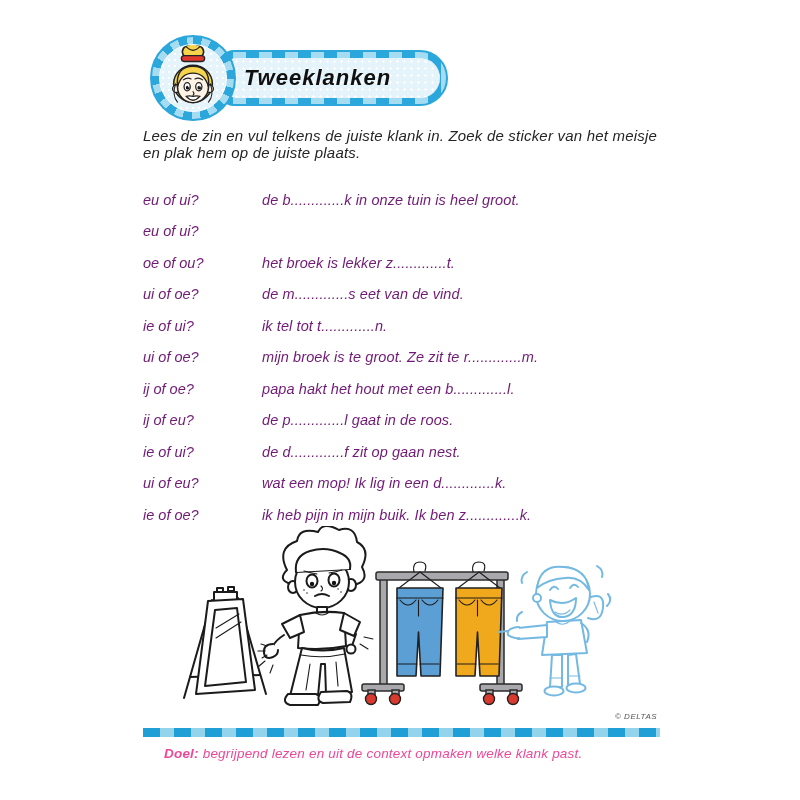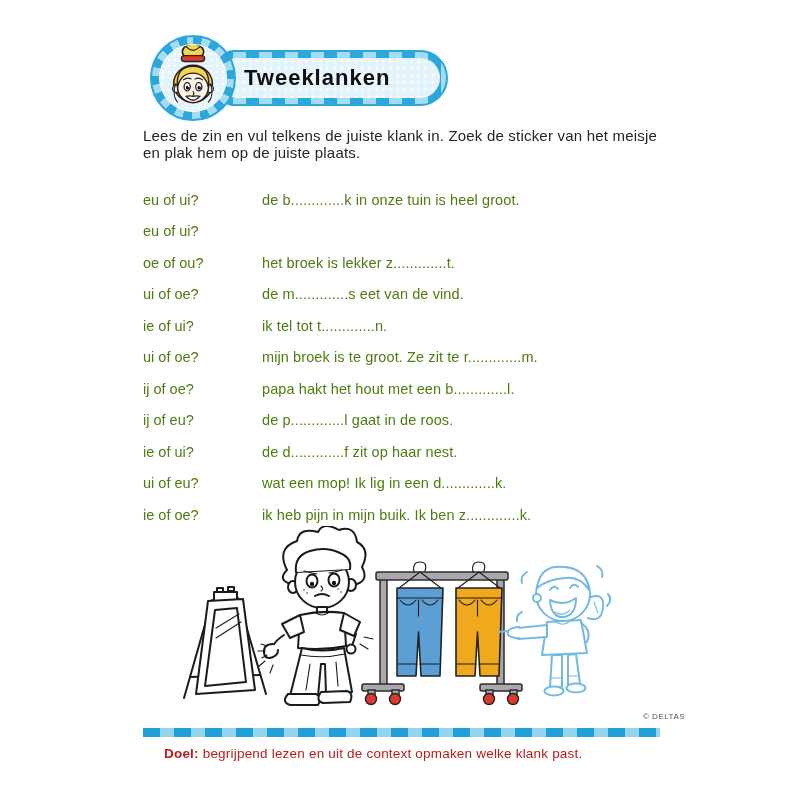--- a/index.html
+++ b/index.html
@@ -1,19 +1,19 @@
 <!DOCTYPE html>
 <html style="--stripe-dark: #2BA7DC; --stripe-light: #A6DCF2; --banner-fill: #E5F3FB; --bar-dark: #1F9FD6; --bar-light: #93D4EC; --jeans-blue: #5C9FD4; --pants-yellow: #F0A81C; --wheel-red: #D93A2E; --rack-gray: #A9A9AD; --sticker-blue: #74B9E2; --hair-yellow: #F6D44C; --hairband-red: #E03A2F;"><head>
 <meta charset="utf-8">
 <style>
   * { margin:0; padding:0; box-sizing:border-box; }
   html,body { background:#ffffff; }
   .page {
     position:relative; width:800px; height:784px; background:#ffffff;
-    font-family:"Liberation Sans", sans-serif; color:#1b1b1b; overflow:hidden;
+    font-family:"Liberation Sans", sans-serif; color:#1b1b1b; overflow:hidden;font-style:italic;
   }
 
   
   .banner {
     position:absolute; left:218px; top:50px; width:230px; height:56px;
     border-radius:16px 28px 28px 16px;
     background: repeating-linear-gradient(90deg, var(--stripe-dark) 0 13px, var(--stripe-light) 13px 26px);
     border:2px solid var(--stripe-dark);
     padding:6px;
   }
@@ -42,41 +42,41 @@
   }
 
   
   .instructions {
     position:absolute; left:143px; top:127px; width:520px;
     font-size:15px; line-height:17px; color:#252525; letter-spacing:0.2px;
   }
 
   
   .exercise-list { position:absolute; left:143px; top:184px; width:520px; }
-  .exercise-row { display:flex; align-items:center; height:31.5px; font-size:14.5px; color:#4d7c0f; }
+  .exercise-row { display:flex; align-items:center; height:31.5px; font-size:14.5px; color:#701a75; }
   .exercise-choice { width:119px; flex-shrink:0; }
   .exercise-sentence { flex:1; letter-spacing:0.1px; }
 
   
   .illustration { position:absolute; left:170px; top:526px; width:445px; height:182px; }
   .ln   { fill:#ffffff; stroke:#1b1b1b; stroke-width:2; stroke-linejoin:round; stroke-linecap:round; }
   .lna  { fill:none;    stroke:#1b1b1b; stroke-width:2; stroke-linejoin:round; stroke-linecap:round; }
   .thin { fill:none;    stroke:#1b1b1b; stroke-width:1.1; stroke-linecap:round; }
   .gray { fill:var(--rack-gray); stroke:#2b2b2b; stroke-width:1.5; }
   .blue-st  { stroke:var(--sticker-blue); stroke-width:2; stroke-linejoin:round; stroke-linecap:round; fill:#ffffff; }
   .blue-ln  { stroke:var(--sticker-blue); stroke-width:2; stroke-linecap:round; fill:none; }
   .blue-th  { stroke:var(--sticker-blue); stroke-width:1.1; stroke-linecap:round; fill:none; }
 
   
-  .copyright { position:absolute; left:615px; top:712px; font-size:8px; color:#555; letter-spacing:0.5px;margin-left:28px; }
+  .copyright { position:absolute; left:615px; top:712px; font-size:8px; color:#555; letter-spacing:0.5px; }
   .stripe-bar {
     position:absolute; left:143px; top:728px; width:517px; height:9px;
     background: repeating-linear-gradient(90deg, var(--bar-dark) 0 17px, var(--bar-light) 17px 31px);
   }
-  .goal { position:absolute; left:143px; top:746px; font-size:13.5px; color:#b91c1c; letter-spacing:0.2px;padding-left:21px; }
+  .goal { position:absolute; left:143px; top:746px; font-size:13.5px; color:#ec4899; letter-spacing:0.2px;padding-left:21px; }
   .goal b { font-weight:bold; }
 </style>
 </head>
 <body>
 
 <div class="page">
 
   <div class="banner">
     <div class="banner-inner">
       <span class="page-title">Tweeklanken</span>
@@ -138,21 +138,21 @@
     <div class="exercise-row">
       <span class="exercise-choice">ij of oe?</span>
       <span class="exercise-sentence">papa hakt het hout met een b.............l.</span>
     </div>
     <div class="exercise-row">
       <span class="exercise-choice">ij of eu?</span>
       <span class="exercise-sentence">de p.............l gaat in de roos.</span>
     </div>
     <div class="exercise-row">
       <span class="exercise-choice">ie of ui?</span>
-      <span class="exercise-sentence">de d.............f zit op haar nest.</span>
+      <span class="exercise-sentence">de d.............f zit op gaan nest.</span>
     </div>
     <div class="exercise-row">
       <span class="exercise-choice">ui of eu?</span>
       <span class="exercise-sentence">wat een mop! Ik lig in een d.............k.</span>
     </div>
     <div class="exercise-row">
       <span class="exercise-choice">ie of oe?</span>
       <span class="exercise-sentence">ik heb pijn in mijn buik. Ik ben z.............k.</span>
     </div>
   </div>

